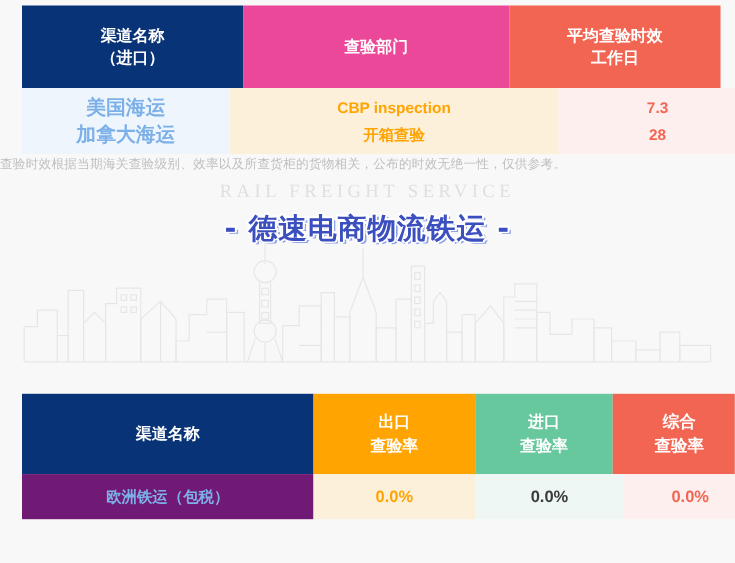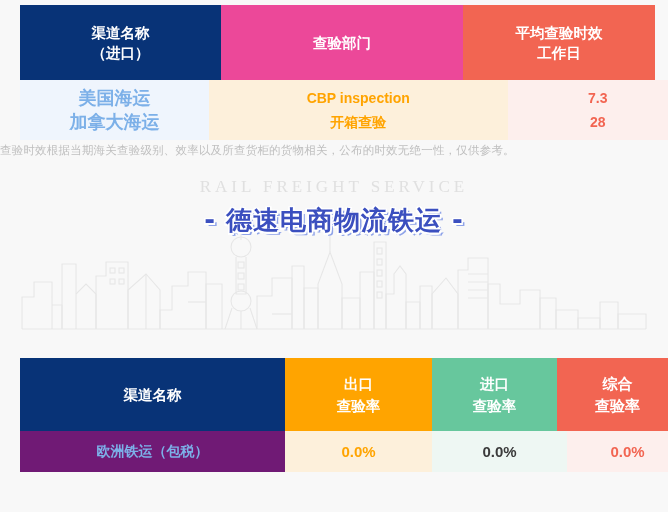--- a/index.html
+++ b/index.html
@@ -109,21 +109,21 @@
     position: absolute;
     left: 0;
     bottom: 0;
     width: 668px;
     height: 160px;
     opacity: 0.55;
   }
   .wm-text {
     position: absolute;
     left: 0;
-    top: 19px;
+    top: 6px;
     width: 100%;
     text-align: center;
     z-index: 2;
   }
   .wm-en {
     font-family: "Liberation Serif", "DejaVu Serif", serif;
     font-size: 17px;
     letter-spacing: 4px;
     color: #e0e0e0;
     margin: 0 0 6px 0;

